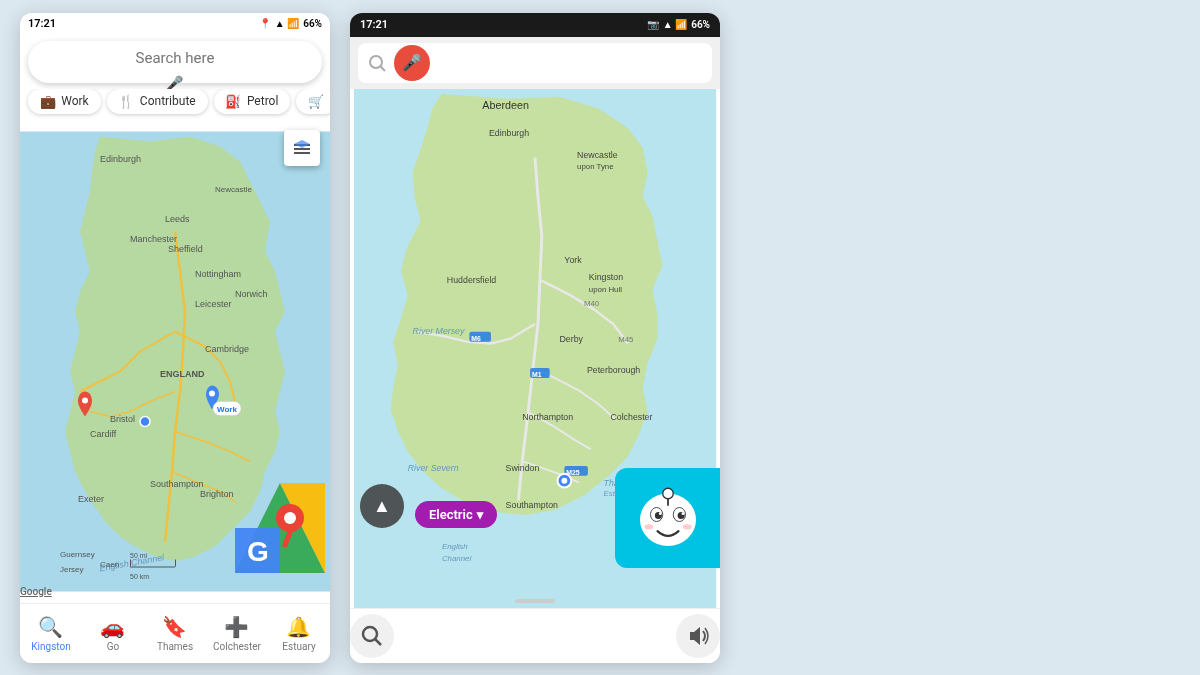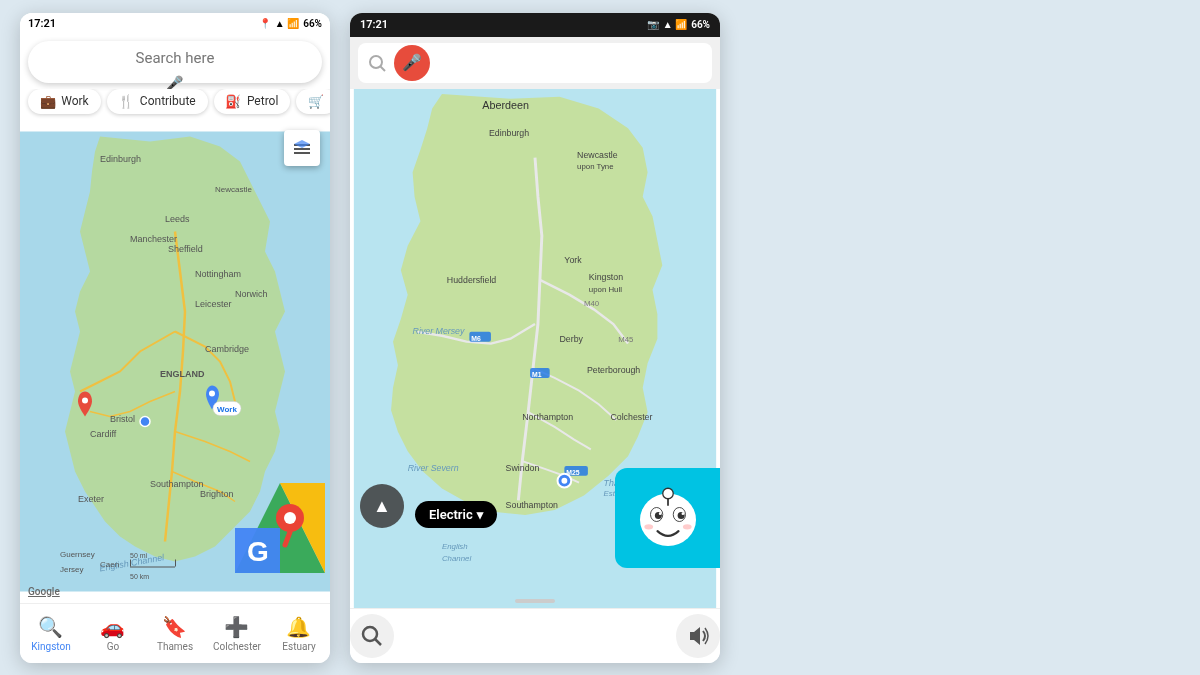--- a/index.html
+++ b/index.html
@@ -180,21 +180,21 @@
       justify-content: center;
       color: #fff;
       font-size: 18px;
     }
 
     
     .electric-btn {
       position: absolute;
       bottom: 80px;
       left: 65px;
-      background: #000000;
+      background: #a21caf;
       border-radius: 20px;
       padding: 6px 14px;
       color: #fff;
       font-size: 13px;
       font-weight: 600;
       display: flex;
       align-items: center;
       gap: 4px;
       margin-top: 31px;
     }
@@ -276,21 +276,21 @@
       display: flex;
       align-items: center;
       justify-content: center;
       font-size: 18px;
     }
 
     
     .google-watermark {
       position: absolute;
       bottom: 6px;
-      left: 8px;
+      left: 0;
       font-size: 10px;
       color: #666;
       font-weight: 500;
       text-decoration: underline;
     }
 
     
     .g-maps-icon {
       position: absolute;
       bottom: 30px;

